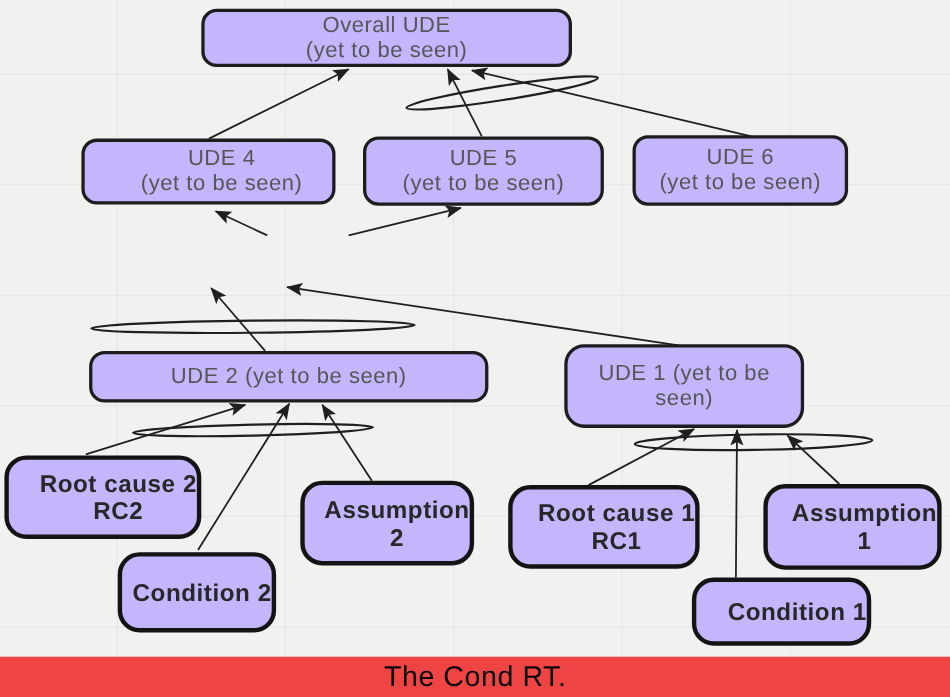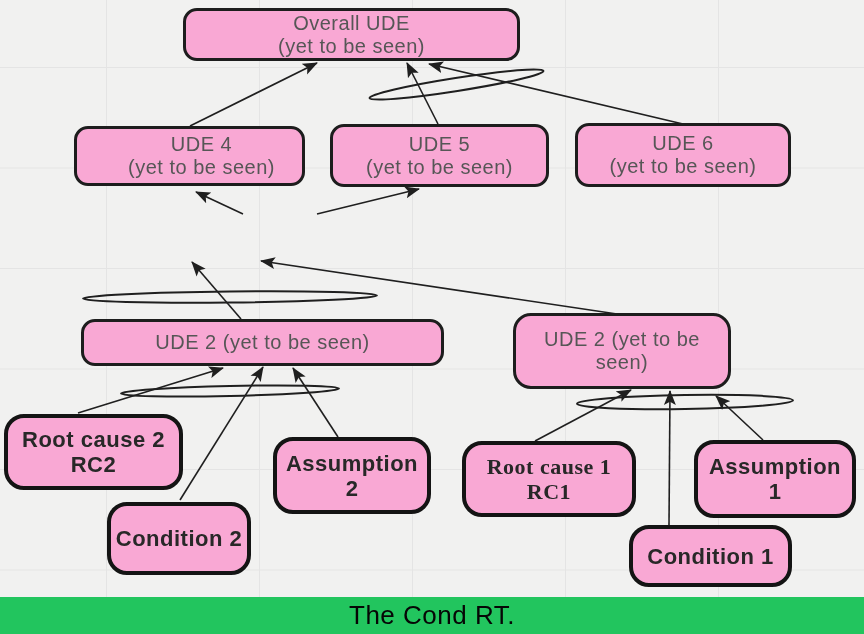--- a/index.html
+++ b/index.html
@@ -31,53 +31,54 @@
     position: absolute;
     left: 0; top: 0;
   }
   .node {
     position: absolute;
     box-sizing: border-box;
     display: flex;
     align-items: center;
     justify-content: center;
     text-align: center;
-    background: #f9a8d4;
+    background: #c4b5fd;
   }
   .node .label {
     white-space: pre-line;
     letter-spacing: 0.5px;
   }
   .node.ude {
     border: 3px solid #1d1d1d;
     border-radius: 14px;
   }
   .node.ude .label {
     color: #565656;
     font-size: 20px;
     line-height: 23px;
   }
   .node.ude.big-radius { border-radius: 18px; }
   .node.cause {
     border: 4.5px solid #141414;
     border-radius: 20px;
+    justify-content: flex-end;
   }
   .node.cause .label {
     color: #282828;
     font-size: 22px;
     line-height: 25px;
     font-weight: 700;
   }
   .caption-bar {
     position: absolute;
     left: 0;
     top: 597px;
     width: 864px;
     height: 37px;
-    background: #22c55e;
+    background: #ef4444;
     display: flex;
     align-items: center;
     justify-content: center;
   }
   .caption-bar .caption-text {
     color: #060606;
     font-size: 26px;
     letter-spacing: 0.5px;
   }
 </style>
@@ -131,50 +132,50 @@
   <div class="node ude" style="left:74px; top:126px; width:231px; height:60px;padding-left:24px;">
     <span class="label">UDE 4
 (yet to be seen)</span>
   </div>
 
   <div class="node ude" style="left:330px; top:124px; width:219px; height:63px;">
     <span class="label">UDE 5
 (yet to be seen)</span>
   </div>
 
-  <div class="node ude" style="left:575px; top:123px; width:216px; height:64px;">
+  <div class="node ude" style="left:575px; top:123px; width:196px; height:64px;">
     <span class="label">UDE 6
 (yet to be seen)</span>
   </div>
 
 
   <div class="node ude" style="left:58px; top:319px; width:363px; height:47px;margin-left:23px;">
     <span class="label">UDE 2 (yet to be seen)</span>
   </div>
 
   <div class="node ude big-radius" style="left:513px; top:313px; width:218px; height:76px;">
-    <span class="label">UDE 2 (yet to be
+    <span class="label">UDE 1 (yet to be
 seen)</span>
   </div>
 
   <div class="node cause" style="left:4px; top:414px; width:179px; height:76px;">
     <span class="label">Root cause 2
 RC2</span>
   </div>
 
   <div class="node cause" style="left:107px; top:502px; width:144px; height:73px;">
     <span class="label">Condition 2</span>
   </div>
 
   <div class="node cause" style="left:273px; top:437px; width:158px; height:77px;">
     <span class="label">Assumption
 2</span>
   </div>
 
-  <div class="node cause" style="left:462px; top:441px; width:174px; height:76px;font-family:Liberation Serif, serif;">
+  <div class="node cause" style="left:462px; top:441px; width:174px; height:76px;">
     <span class="label">Root cause 1
 RC1</span>
   </div>
 
   <div class="node cause" style="left:694px; top:440px; width:162px; height:78px;">
     <span class="label">Assumption
 1</span>
   </div>
 
   <div class="node cause" style="left:590px; top:525px; width:163px; height:62px;margin-left:39px;">

